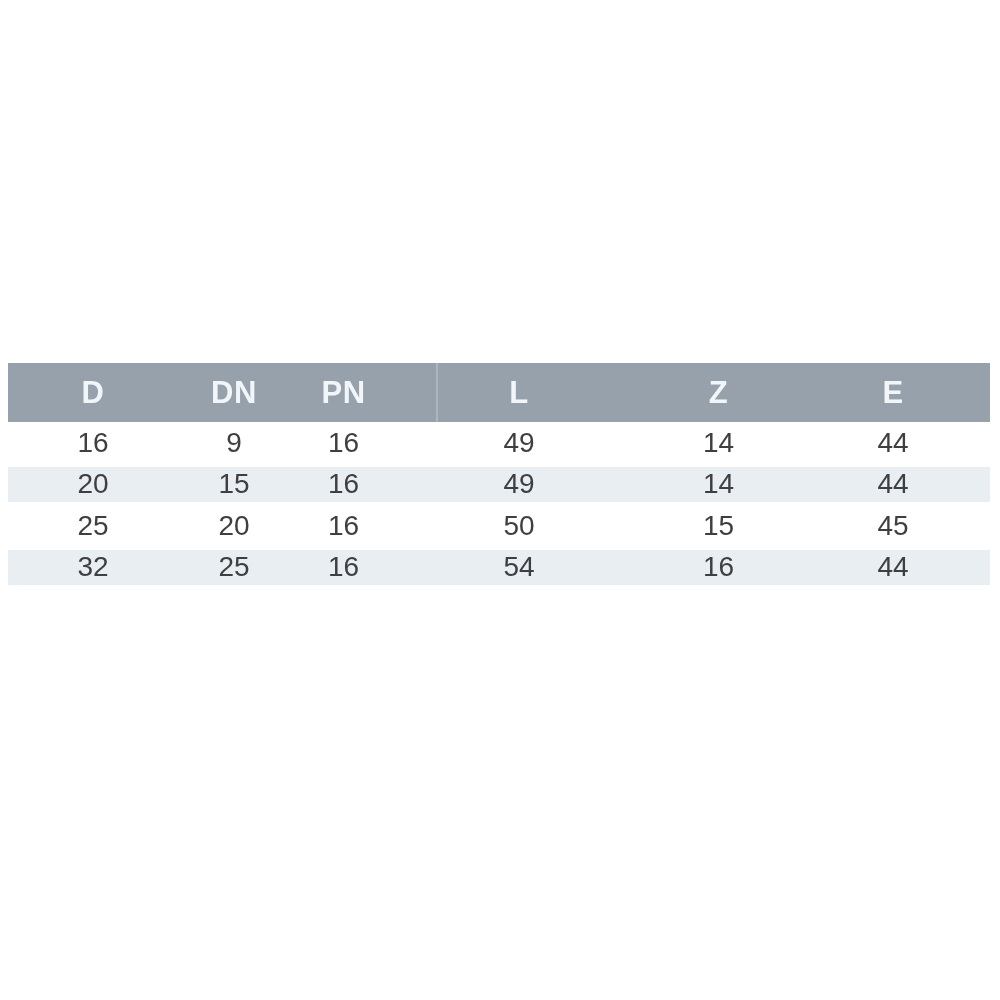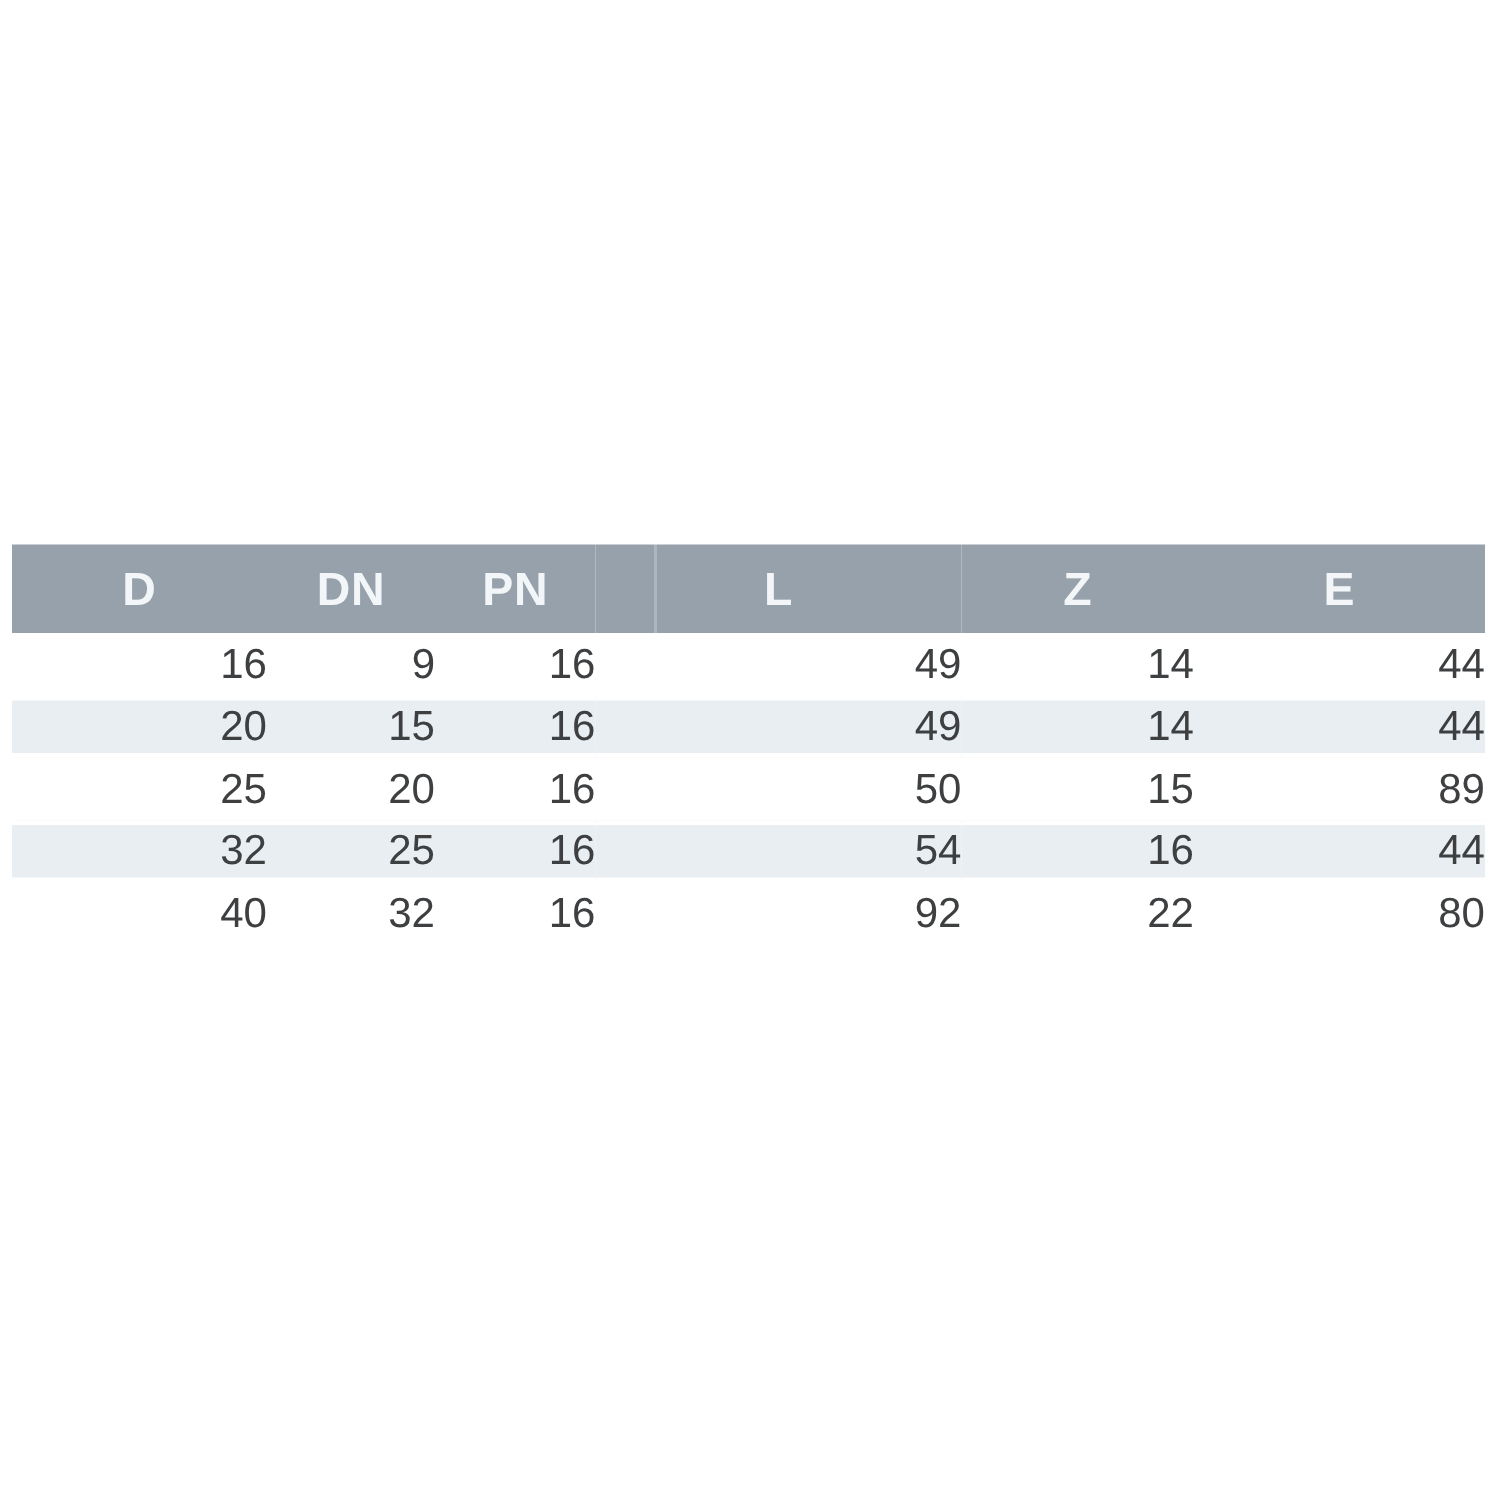--- a/index.html
+++ b/index.html
@@ -42,21 +42,21 @@
     padding: 0;
     letter-spacing: 0.5px;
   }
   .spec-table td {
     box-sizing: border-box;
     height: 41.5px;
     font-size: 28px;
     font-weight: normal;
     color: var(--text, #3D3F41);
     background: var(--row-bg, #FFFFFF);
-    text-align: right;
+    text-align: center;
     vertical-align: middle;
     padding: 0;
   }
   .spec-table tr.striped td {
     background: var(--stripe-bg, #E9EEF2);
     border-top: 3px solid #ffffff;
     border-bottom: 3px solid #ffffff;
   }
   .header-seam {
     position: absolute;
@@ -107,34 +107,26 @@
         <td>49</td>
         <td>14</td>
         <td>44</td>
       </tr>
       <tr>
         <td>25</td>
         <td>20</td>
         <td>16</td>
         <td>50</td>
         <td>15</td>
-        <td>89</td>
+        <td>45</td>
       </tr>
       <tr class="striped">
         <td>32</td>
         <td>25</td>
         <td>16</td>
         <td>54</td>
         <td>16</td>
         <td>44</td>
       </tr>
-      <tr>
-        <td>40</td>
-        <td>32</td>
-        <td>16</td>
-        <td>92</td>
-        <td>22</td>
-        <td>80</td>
-      </tr>
     </tbody>
   </table>
   <div class="header-seam"></div>
 </div>
 
 </body></html>

